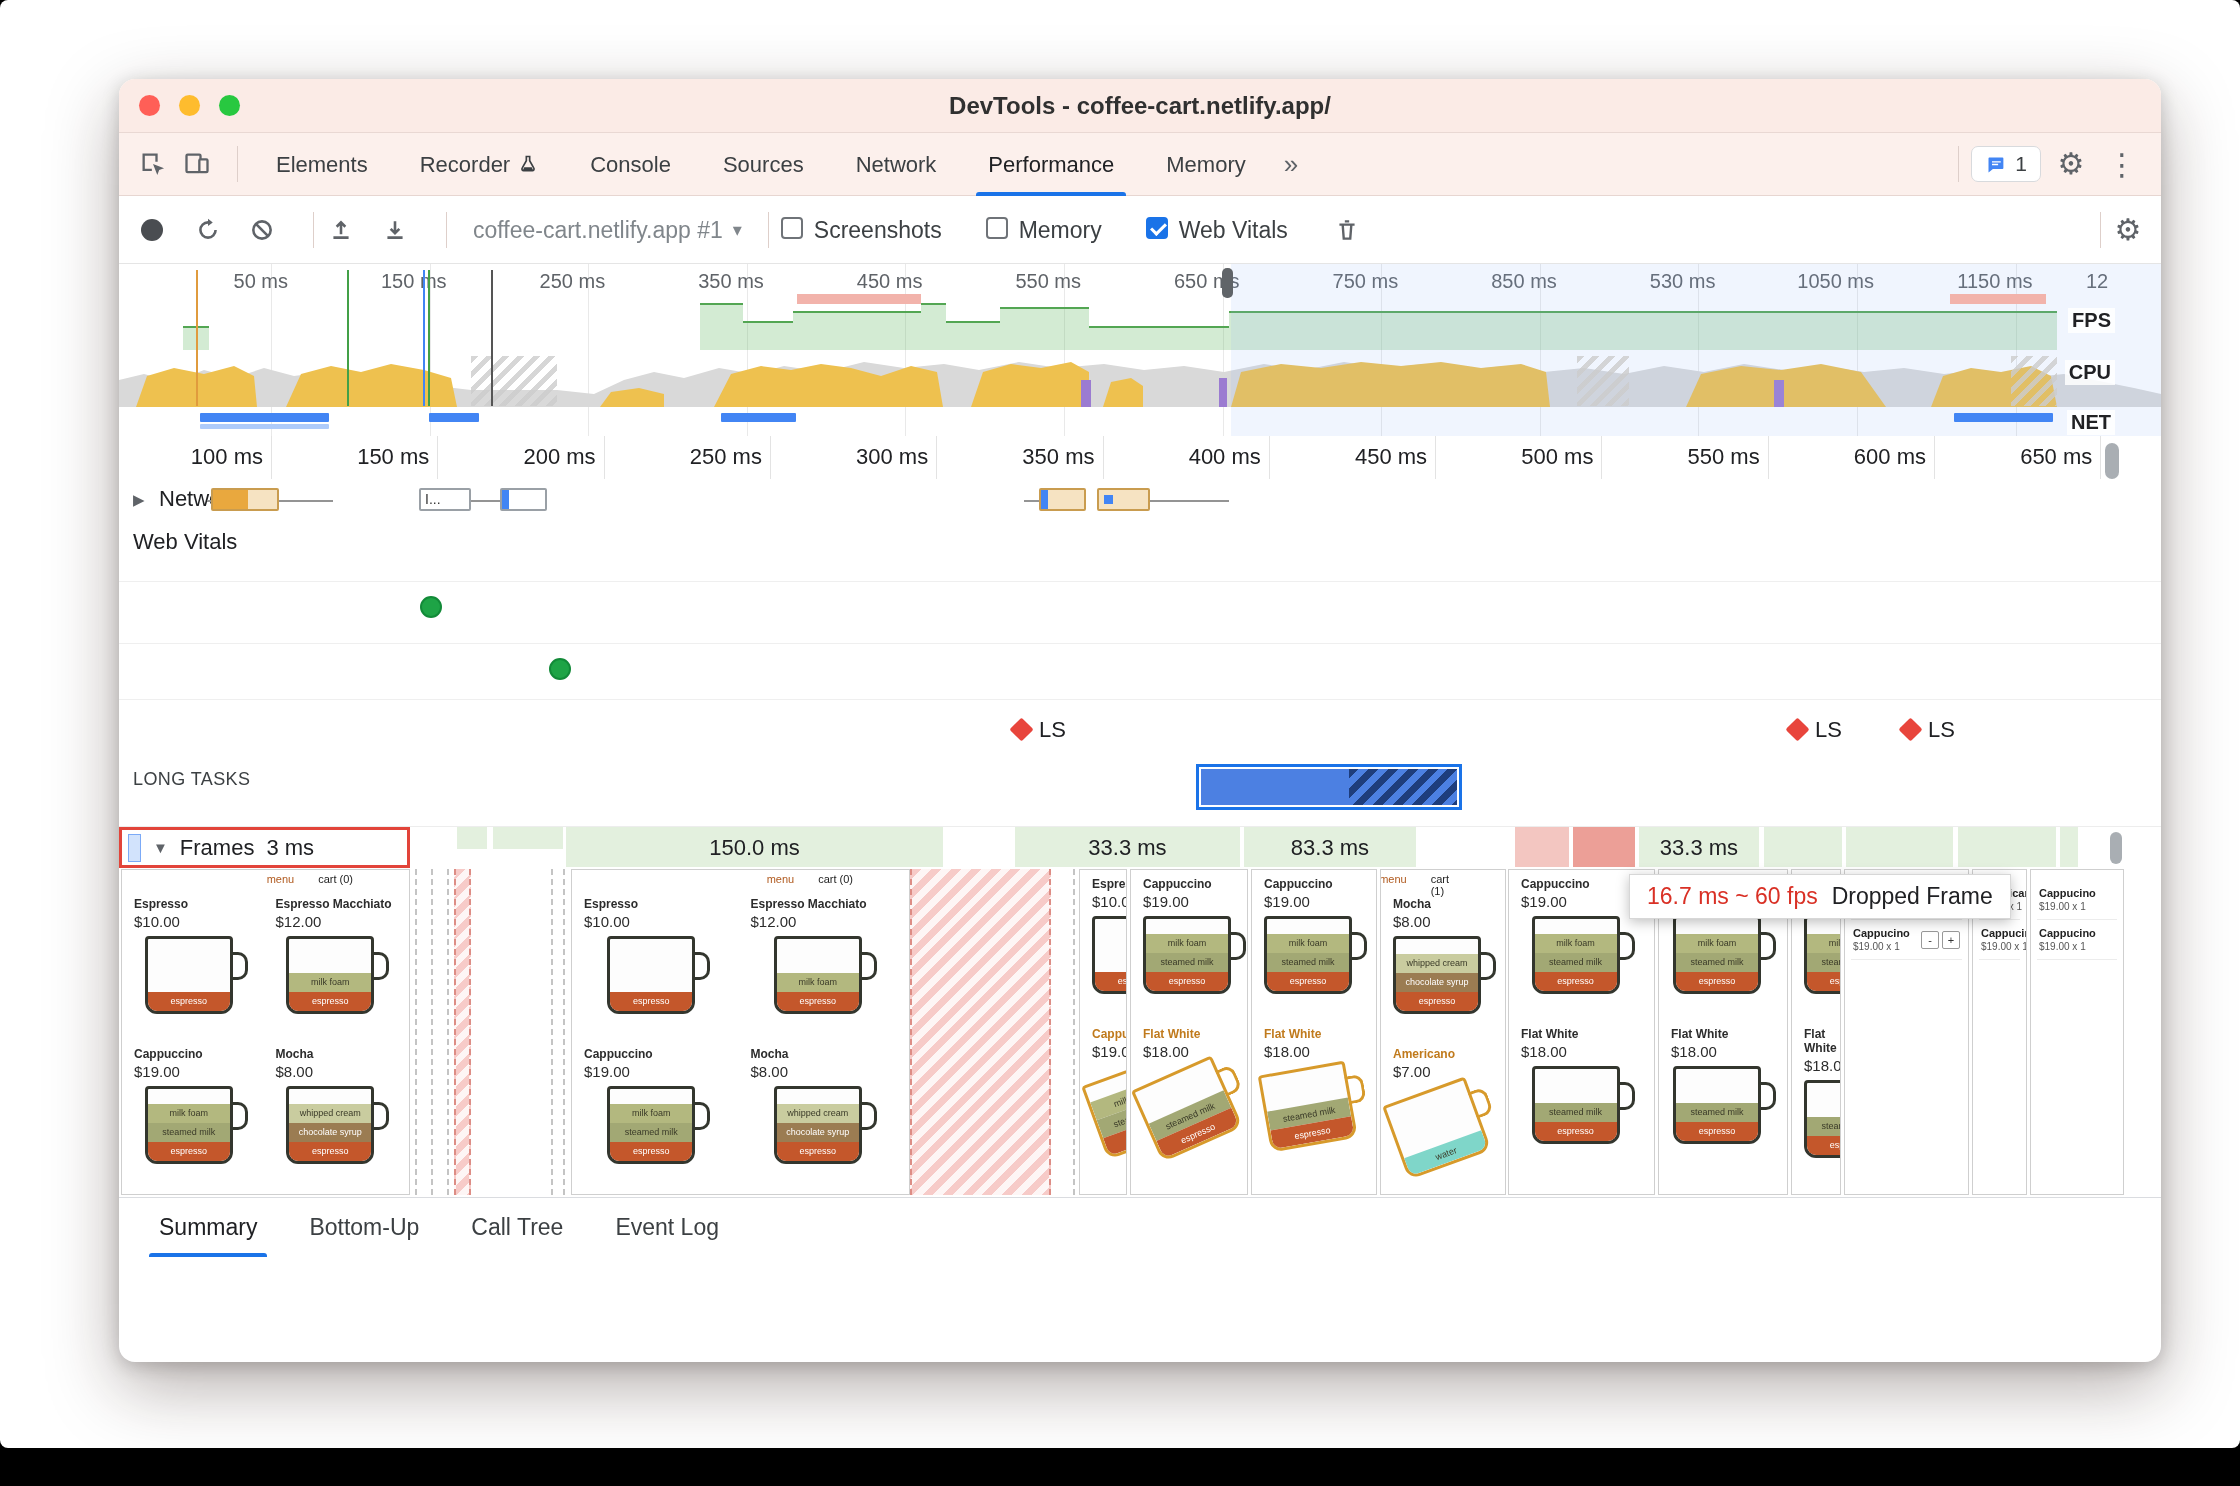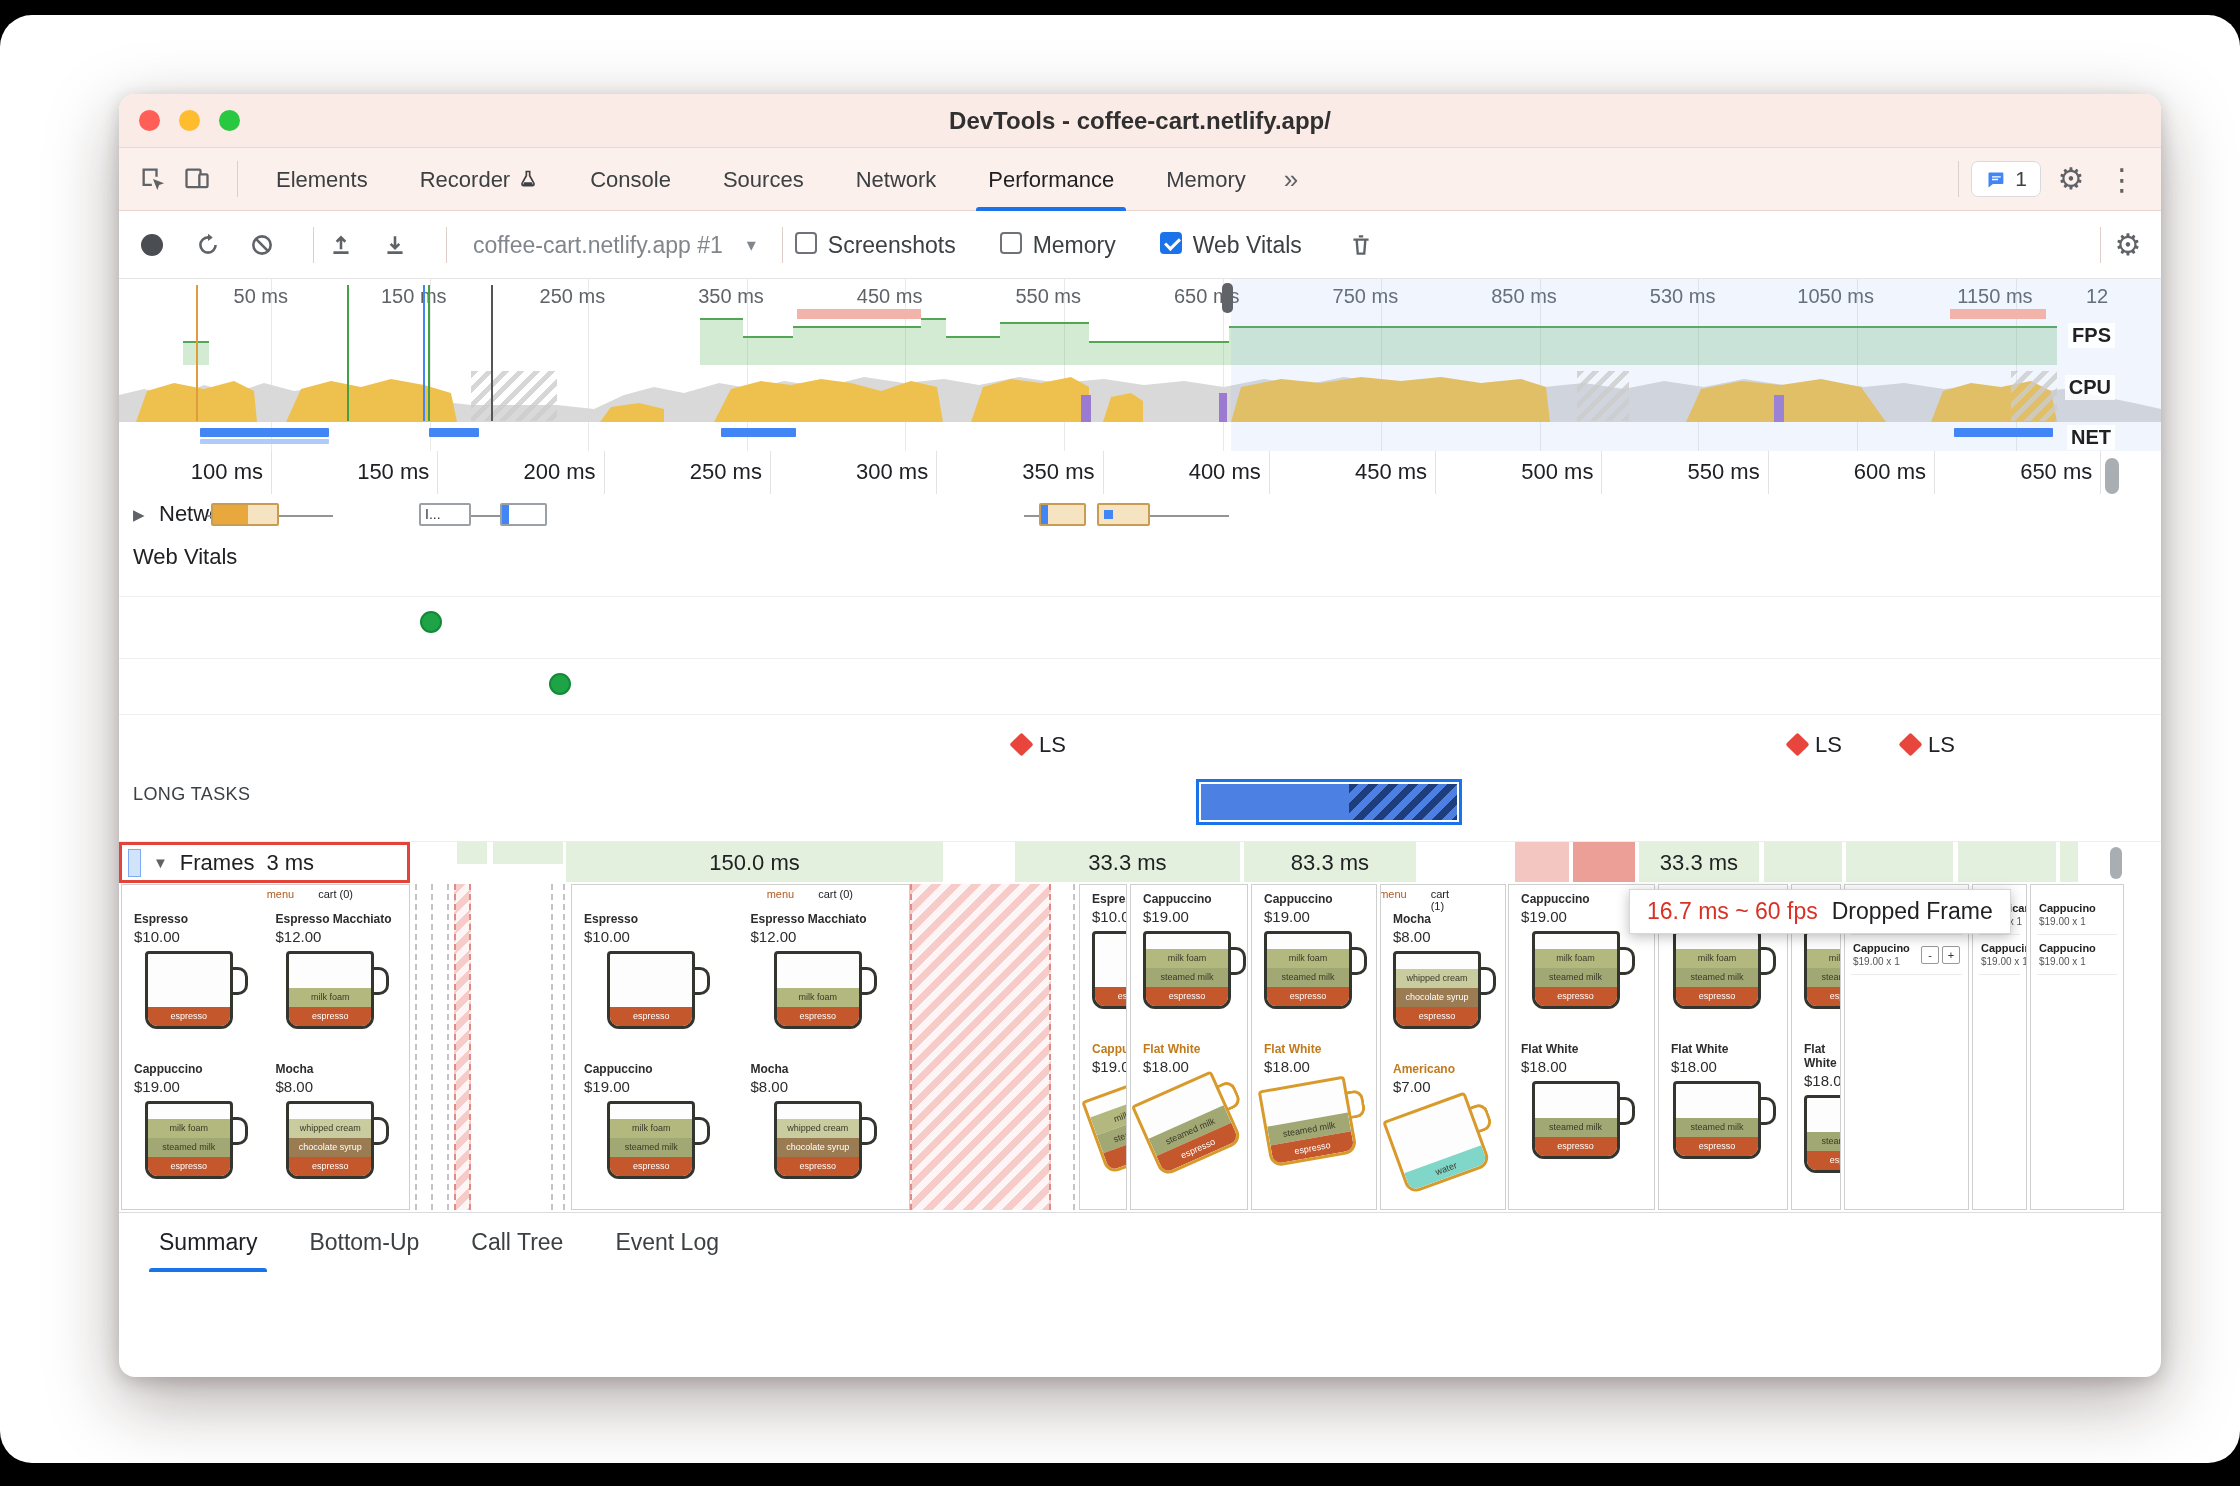--- a/index.html
+++ b/index.html
@@ -1,17 +1,17 @@
 <!DOCTYPE html>
 <html><head>
 <meta charset="utf-8">
 <style>
   html,body{margin:0;padding:0;}
   body{width:2240px;height:1486px;background:#000;font-family:"Liberation Sans","DejaVu Sans",sans-serif;position:relative;overflow:hidden;}
-  .sheet{position:absolute;left:0;top:15px;width:2240px;height:1448px;background:#ffffff;border-radius:32px;}
+  .sheet{position:absolute;left:0;top:0;width:2240px;height:1448px;background:#ffffff;border-radius:8px;}
   .window{position:absolute;left:119px;top:79px;width:2042px;height:1283px;background:#fff;border-radius:16px;
           box-shadow:0 24px 70px rgba(40,20,15,.35),0 4px 18px rgba(0,0,0,.18);overflow:hidden;}
   
   .titlebar{position:absolute;left:0;top:0;right:0;height:53px;background:#fbebe6;border-bottom:1px solid #e9d8d3;}
   .tlight{position:absolute;top:16px;width:21px;height:21px;border-radius:50%;}
   .title{position:absolute;left:0;right:0;top:0;line-height:53px;text-align:center;font-size:24px;font-weight:700;color:#303030;}
   
   .tabbar{position:absolute;top:54px;left:0;right:0;height:63px;background:#fcf0ec;border-bottom:1px solid #e7d6d1;display:flex;align-items:center;padding:0 16px 0 18px;box-sizing:border-box;}
   .tbicon{width:32px;height:32px;display:flex;align-items:center;justify-content:center;margin-right:12px;}
   .tbicon svg{width:28px;height:28px;}
@@ -23,21 +23,21 @@
   .spacer{flex:1;}
   .badge{display:flex;align-items:center;gap:9px;border:1px solid #d8dadd;border-radius:7px;padding:5px 13px;background:#fff;margin-right:14px;}
   .badge .num{font-size:21px;color:#3c4043;}
   .menu-dots{font-size:30px;color:#5f6368;padding:0 8px;}
   .gear-glyph{font-size:30px;color:#5f6368;line-height:1;}
   
   .perfbar{position:absolute;top:118px;left:0;right:0;height:67px;background:#fff;border-bottom:1px solid #e5e5e5;display:flex;align-items:center;padding-left:22px;box-sizing:border-box;}
   .record-dot{width:22px;height:22px;border-radius:50%;background:#4a4d51;margin-right:30px;}
   .pbicon{width:30px;height:30px;margin-right:24px;display:flex;align-items:center;justify-content:center;}
   .pbicon svg{width:26px;height:26px;}
-  .history{display:flex;align-items:center;gap:24px;color:#80868b;font-size:23px;margin:0 14px;white-space:nowrap;}
+  .history{display:flex;align-items:center;gap:10px;color:#80868b;font-size:23px;margin:0 14px;white-space:nowrap;}
   .caret{font-size:18px;color:#80868b;}
   .cbrow{display:flex;align-items:flex-start;margin-right:44px;}
   .cb{width:22px;height:22px;border:2px solid #6f7378;border-radius:4px;background:#fff;box-sizing:border-box;flex:0 0 22px;}
   .cb.on{background:#1a73e8;border-color:#1a73e8;position:relative;}
   .cb.on::after{content:"";position:absolute;left:6px;top:1px;width:6px;height:12px;border:solid #fff;border-width:0 3px 3px 0;transform:rotate(45deg);}
   .cblabel{font-size:23px;color:#3c4043;margin-left:11px;white-space:nowrap;}
   
   .overview{position:absolute;top:185px;left:0;right:0;height:172px;background:#fff;border-bottom:1px solid #dcdcdc;overflow:hidden;}
   .ov-line{position:absolute;top:0;bottom:0;width:1px;background:#e9e9e9;}
   .ov-label{position:absolute;top:6px;font-size:20px;color:#5f6368;white-space:nowrap;margin-left:23px;}

